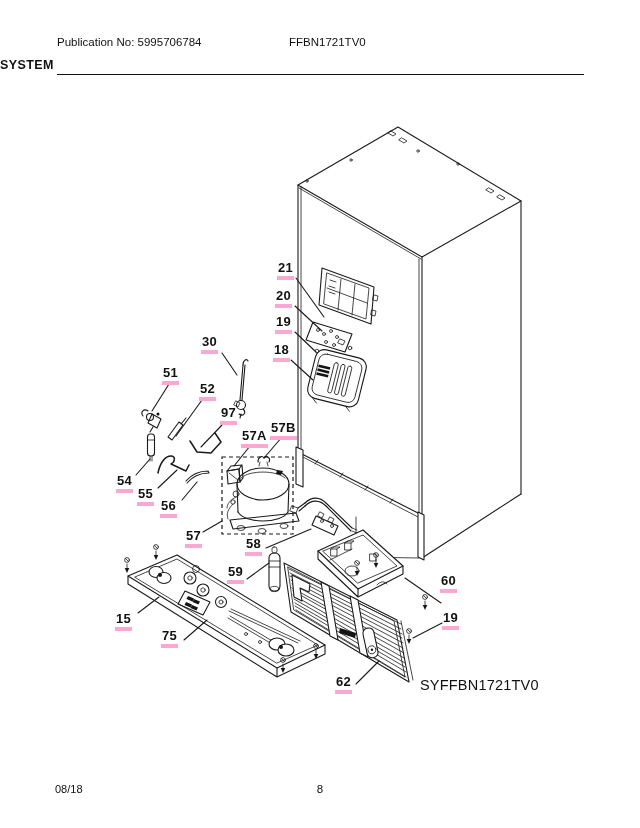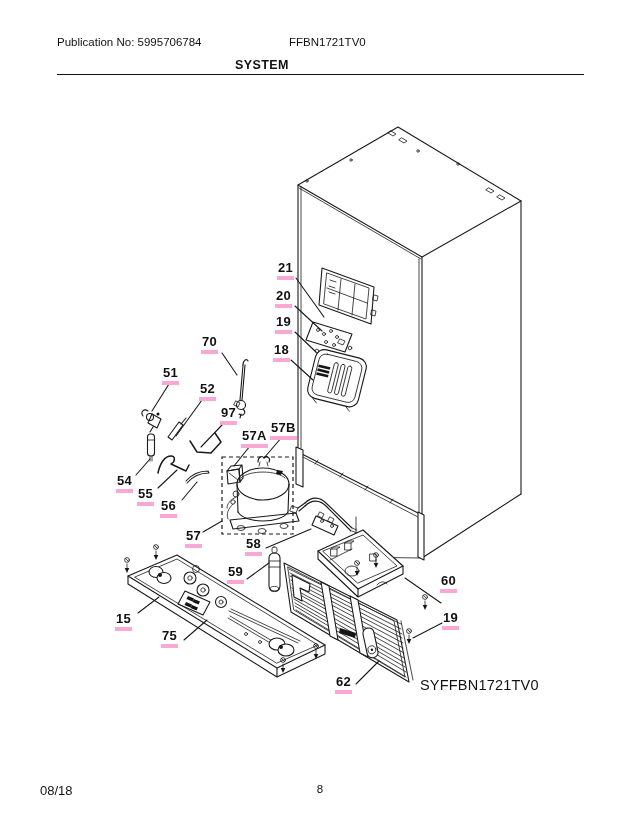--- a/index.html
+++ b/index.html
@@ -1,24 +1,24 @@
 <!DOCTYPE html>
 <html><head>
 <meta charset="utf-8">
 <style>
   html,body{margin:0;padding:0;}
   body{
     width:640px;height:828px;background:#ffffff;position:relative;
     font-family:"Liberation Sans",sans-serif;color:#111;overflow:hidden;
   }
   .hdr-text{position:absolute;font-size:11.5px;white-space:nowrap;}
-  .title{position:absolute;top:58px;left:0;width:524px;text-align:center;
+  .title{position:absolute;top:58px;left:0;width:524px;text-align:left;
          font-weight:bold;font-size:12.5px;letter-spacing:.4px;}
   .rule{position:absolute;top:74px;left:57px;width:527px;border-top:1.6px solid #111;height:0;}
-  .footer-date{position:absolute;top:783px;left:40px;font-size:13px;}
+  .footer-date{position:absolute;top:783px;left:55px;font-size:11px;}
   .footer-page{position:absolute;top:783px;left:0;width:640px;text-align:center;font-size:11.5px;}
   .callout{
     position:absolute;font-weight:bold;font-size:13px;line-height:14px;
     border-bottom:4px solid #f9a8d4;padding:0 1px 1px 1px;letter-spacing:.3px;
     white-space:nowrap;
   }
   .model-code{position:absolute;font-weight:normal;font-size:14.5px;letter-spacing:.2px;white-space:nowrap;}
   #art{position:absolute;left:0;top:0;}
   #art *{vector-effect:none;}
   .ln{stroke:#1a1a1a;fill:none;stroke-width:1.1;stroke-linecap:round;stroke-linejoin:round;}
@@ -272,21 +272,21 @@
 
 <div class="hdr-text" style="left:57px;top:36px;">Publication No: 5995706784</div>
 <div class="hdr-text" style="left:289px;top:36px;">FFBN1721TV0</div>
 <div class="title">SYSTEM</div>
 <div class="rule"></div>
 
 <div class="callout" style="left:277px;top:261px;">21</div>
 <div class="callout" style="left:275px;top:289px;">20</div>
 <div class="callout" style="left:275px;top:315px;">19</div>
 <div class="callout" style="left:273px;top:343px;">18</div>
-<div class="callout" style="left:201px;top:335px;">70</div>
+<div class="callout" style="left:201px;top:335px;">30</div>
 <div class="callout" style="left:162px;top:366px;">51</div>
 <div class="callout" style="left:199px;top:382px;">52</div>
 <div class="callout" style="left:220px;top:406px;">97</div>
 <div class="callout" style="left:241px;top:429px;">57A</div>
 <div class="callout" style="left:270px;top:421px;text-align:right;">57B</div>
 <div class="callout" style="left:116px;top:474px;">54</div>
 <div class="callout" style="left:137px;top:487px;">55</div>
 <div class="callout" style="left:160px;top:499px;">56</div>
 <div class="callout" style="left:185px;top:529px;">57</div>
 <div class="callout" style="left:245px;top:537px;">58</div>

